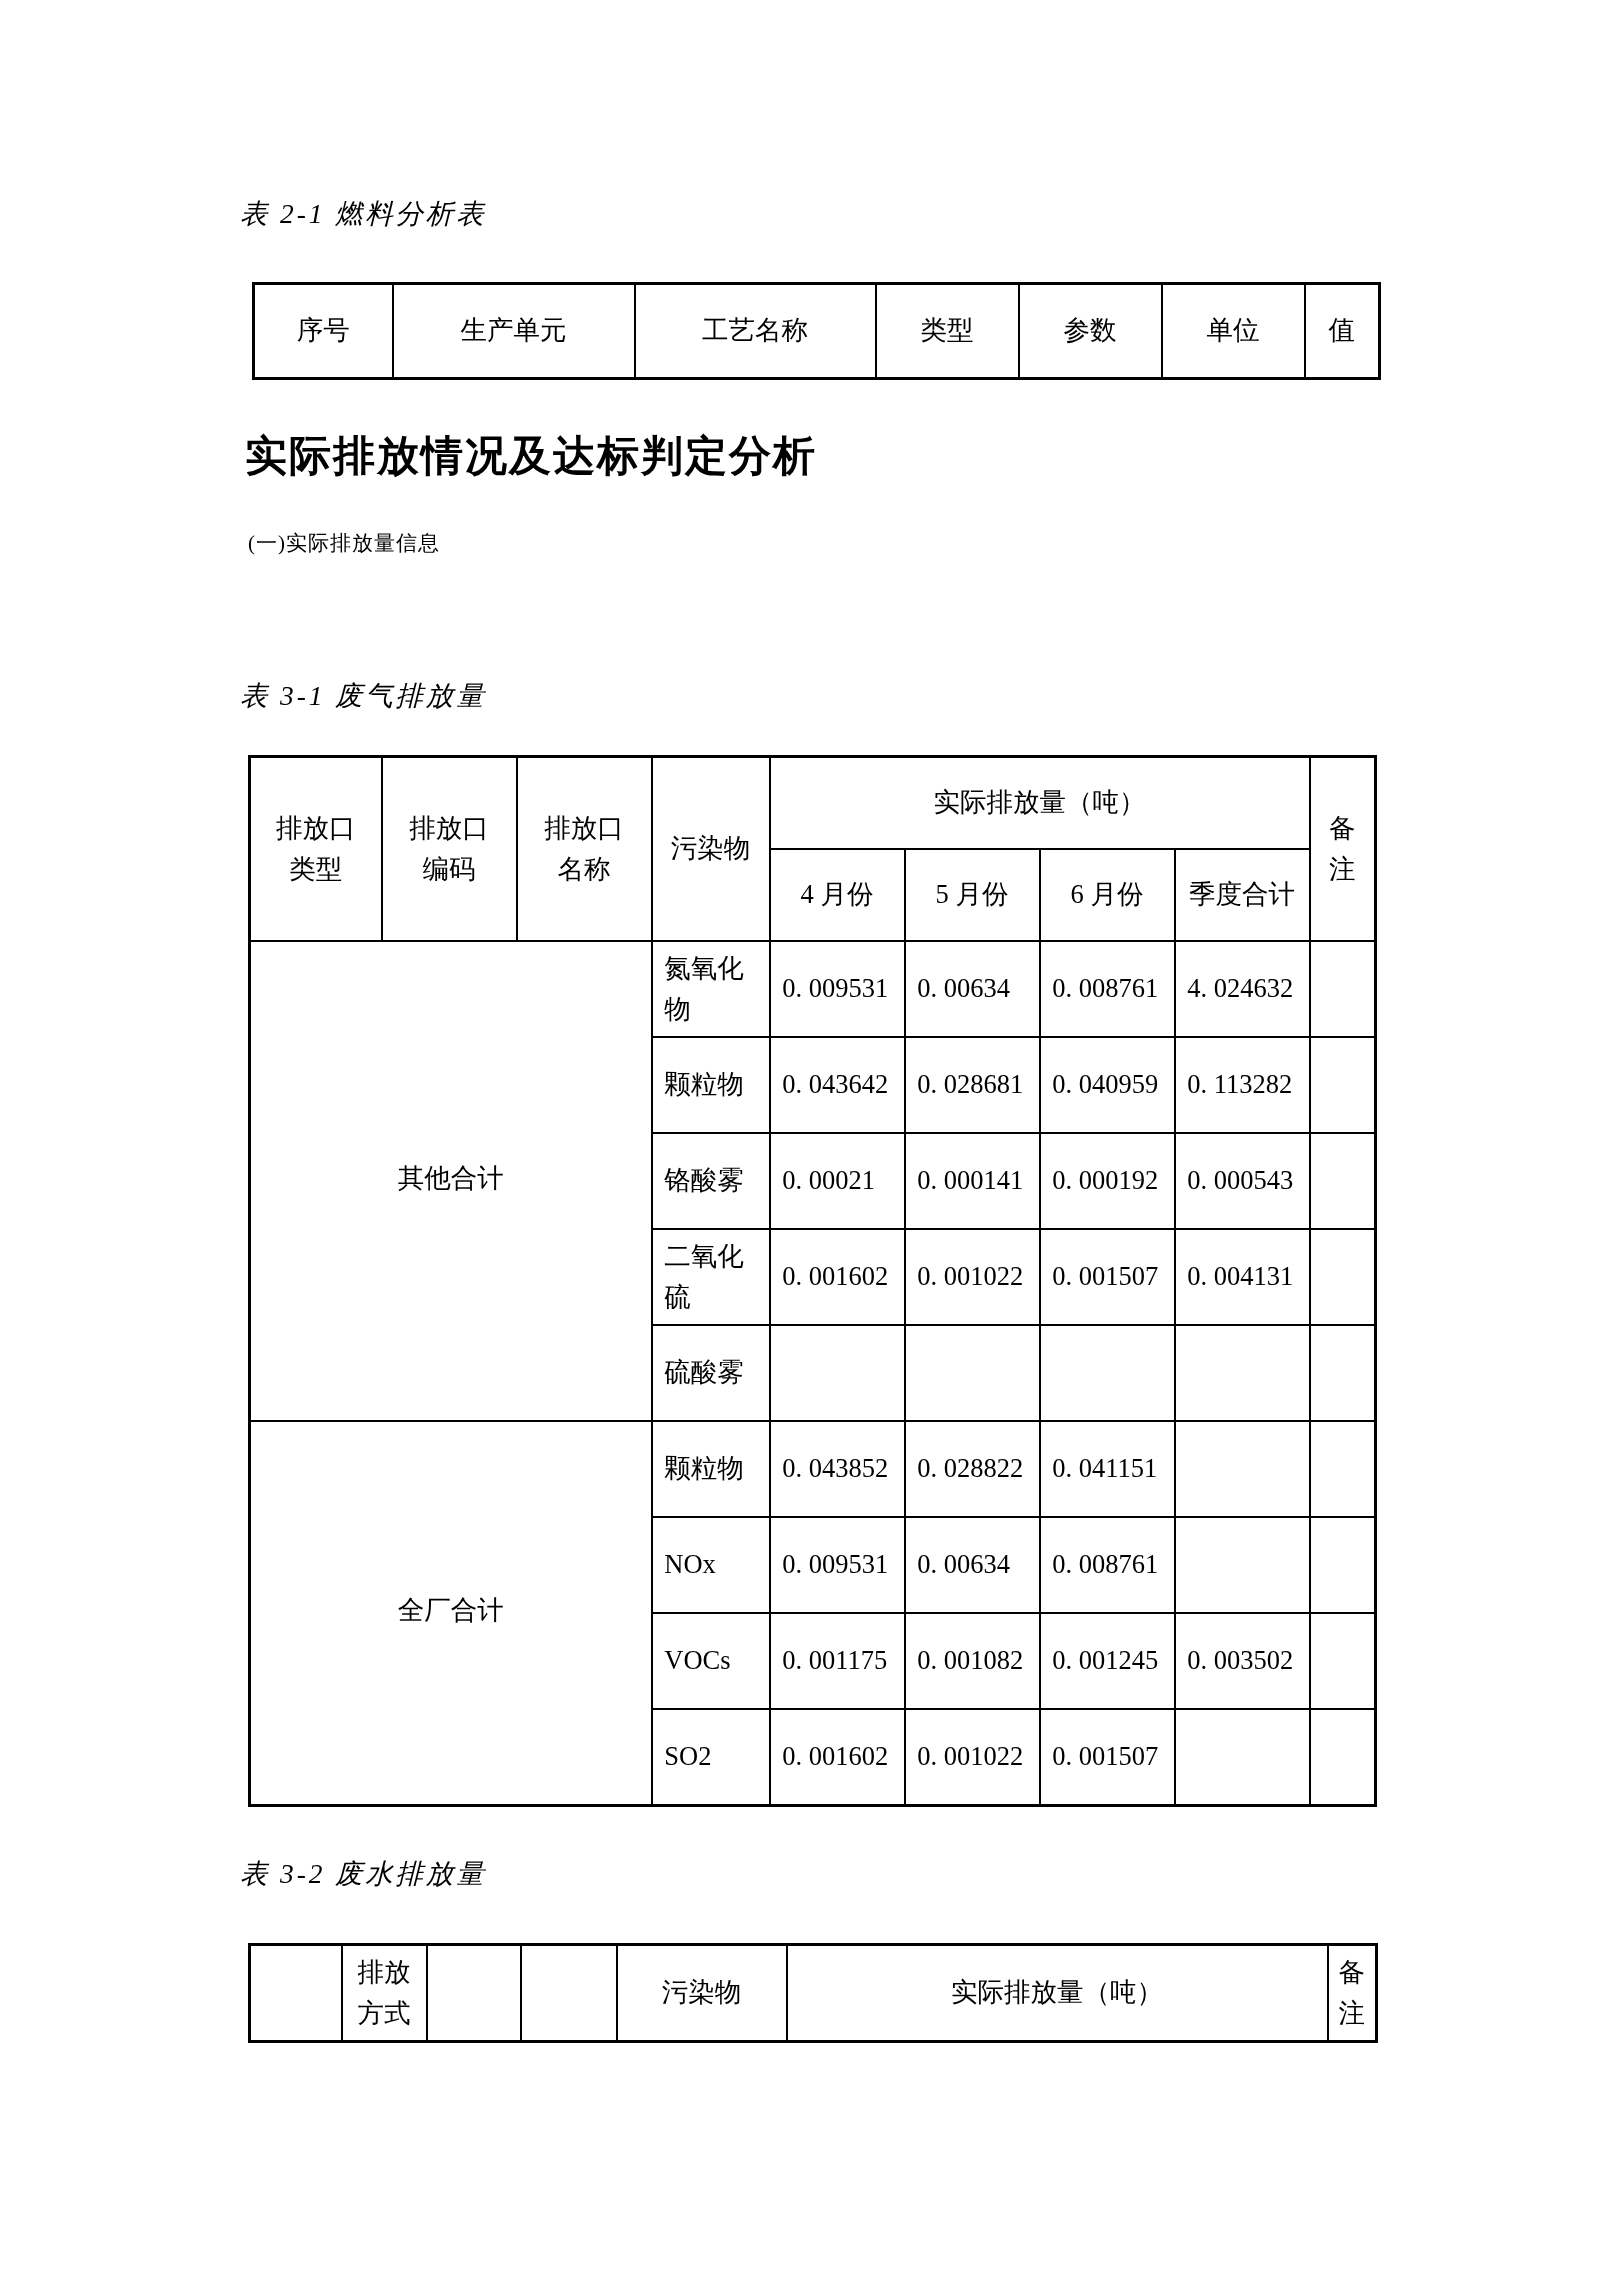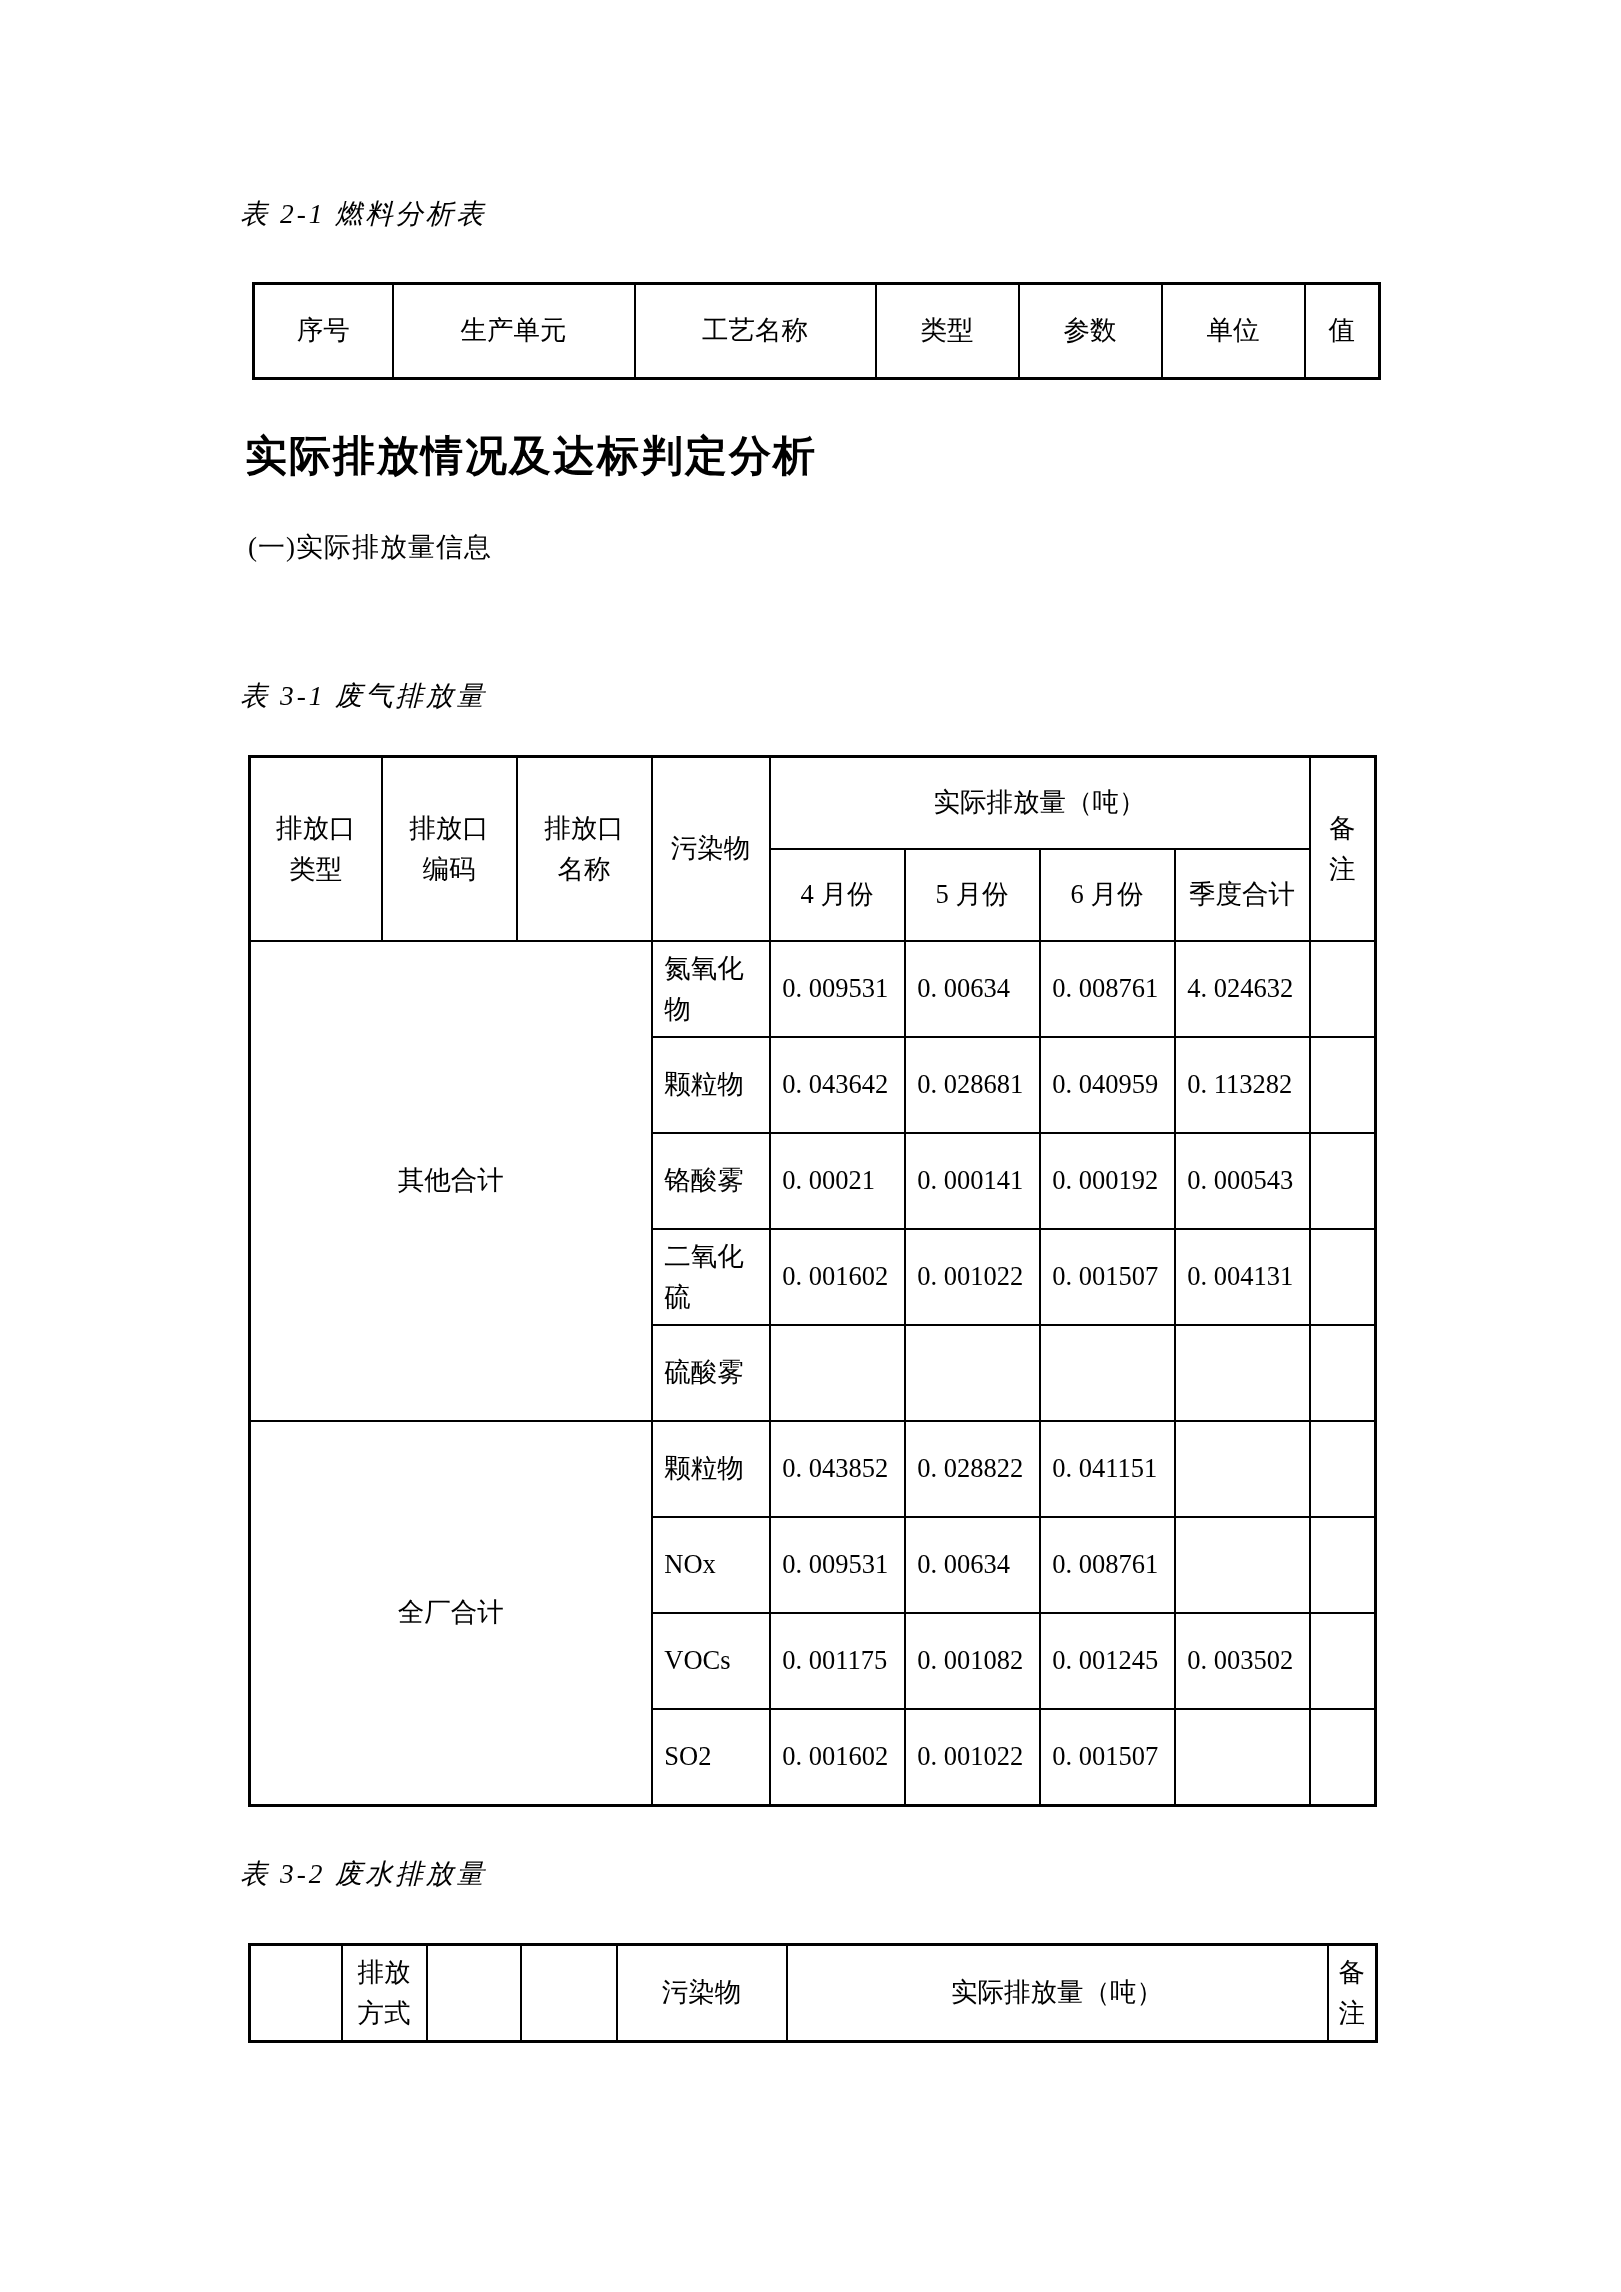--- a/index.html
+++ b/index.html
@@ -10,38 +10,38 @@
   }
   .abs{position:absolute;}
   .caption{
     width:1127px;left:240px;text-align:left;
     font-size:27.4px;letter-spacing:2.9px;white-space:nowrap;font-style:italic;
   }
   #heading{
     left:245px;top:428px;font-size:42px;font-weight:bold;letter-spacing:2px;
   }
   #subheading{
-    left:248px;top:529px;font-size:27px;letter-spacing:1px;
+    left:248px;top:529px;font-size:21px;letter-spacing:1px;
   }
   table{
     border-collapse:collapse;table-layout:fixed;width:1127px;
     font-size:26.5px;
   }
   table,td,th{border:2px solid #000;}
   table{border-width:3.9px;}
   th{font-weight:normal;text-align:center;vertical-align:middle;padding:0 13.7px;line-height:1.55;}
   td{vertical-align:middle;line-height:1.55;}
   
   #t21 td{height:92px;text-align:center;padding:0 3.9px;}
   
   #t31 th{height:90px;}
   #t31 td{height:92px;}
   #t31 thead tr:last-child th{border-bottom:2.9px solid #000;}
   #t31 .th-quarter{padding:0 5px;}
-  #t31 .group{text-align:center;}
+  #t31 .group{text-align:center;font-family:Liberation Mono, monospace;}
   #t31 .pol{text-align:left;padding:0 15.7px 0 11.8px;}
   #t31 .num{text-align:left;padding:0 3.9px 0 11.8px;margin-left:44px;}
   #t31 .sec td{border-top:2.9px solid #000;}
   
   #t32 th{height:94px;padding:0 3.9px;}
 </style>
 </head>
 <body>
 
 <div>

